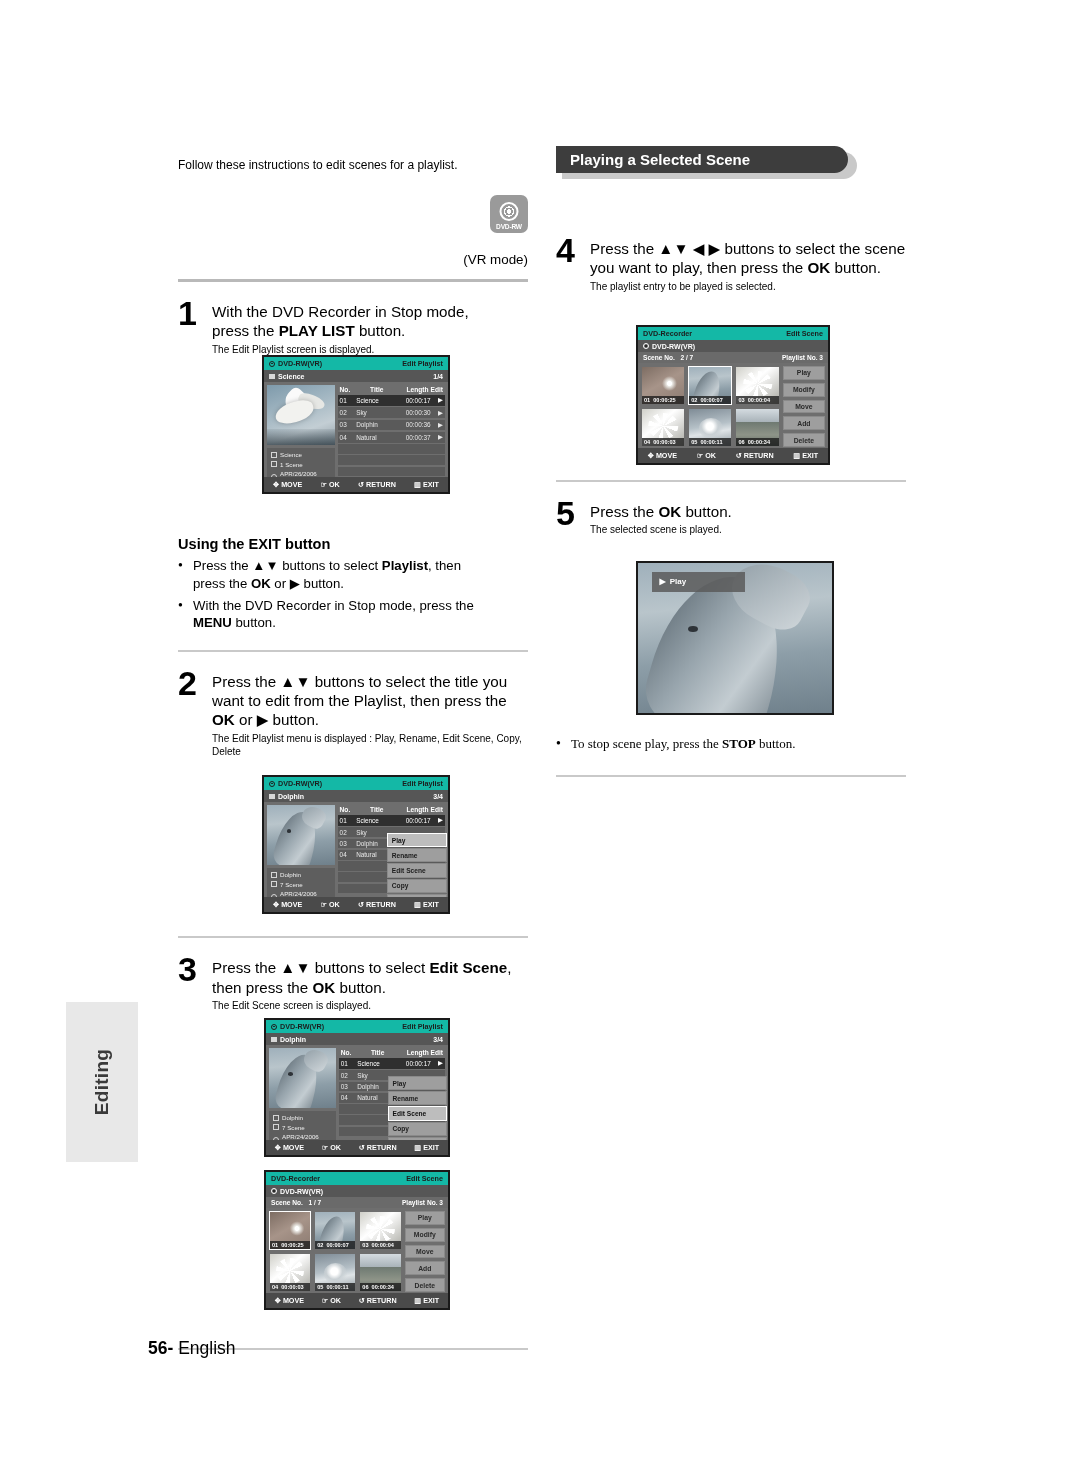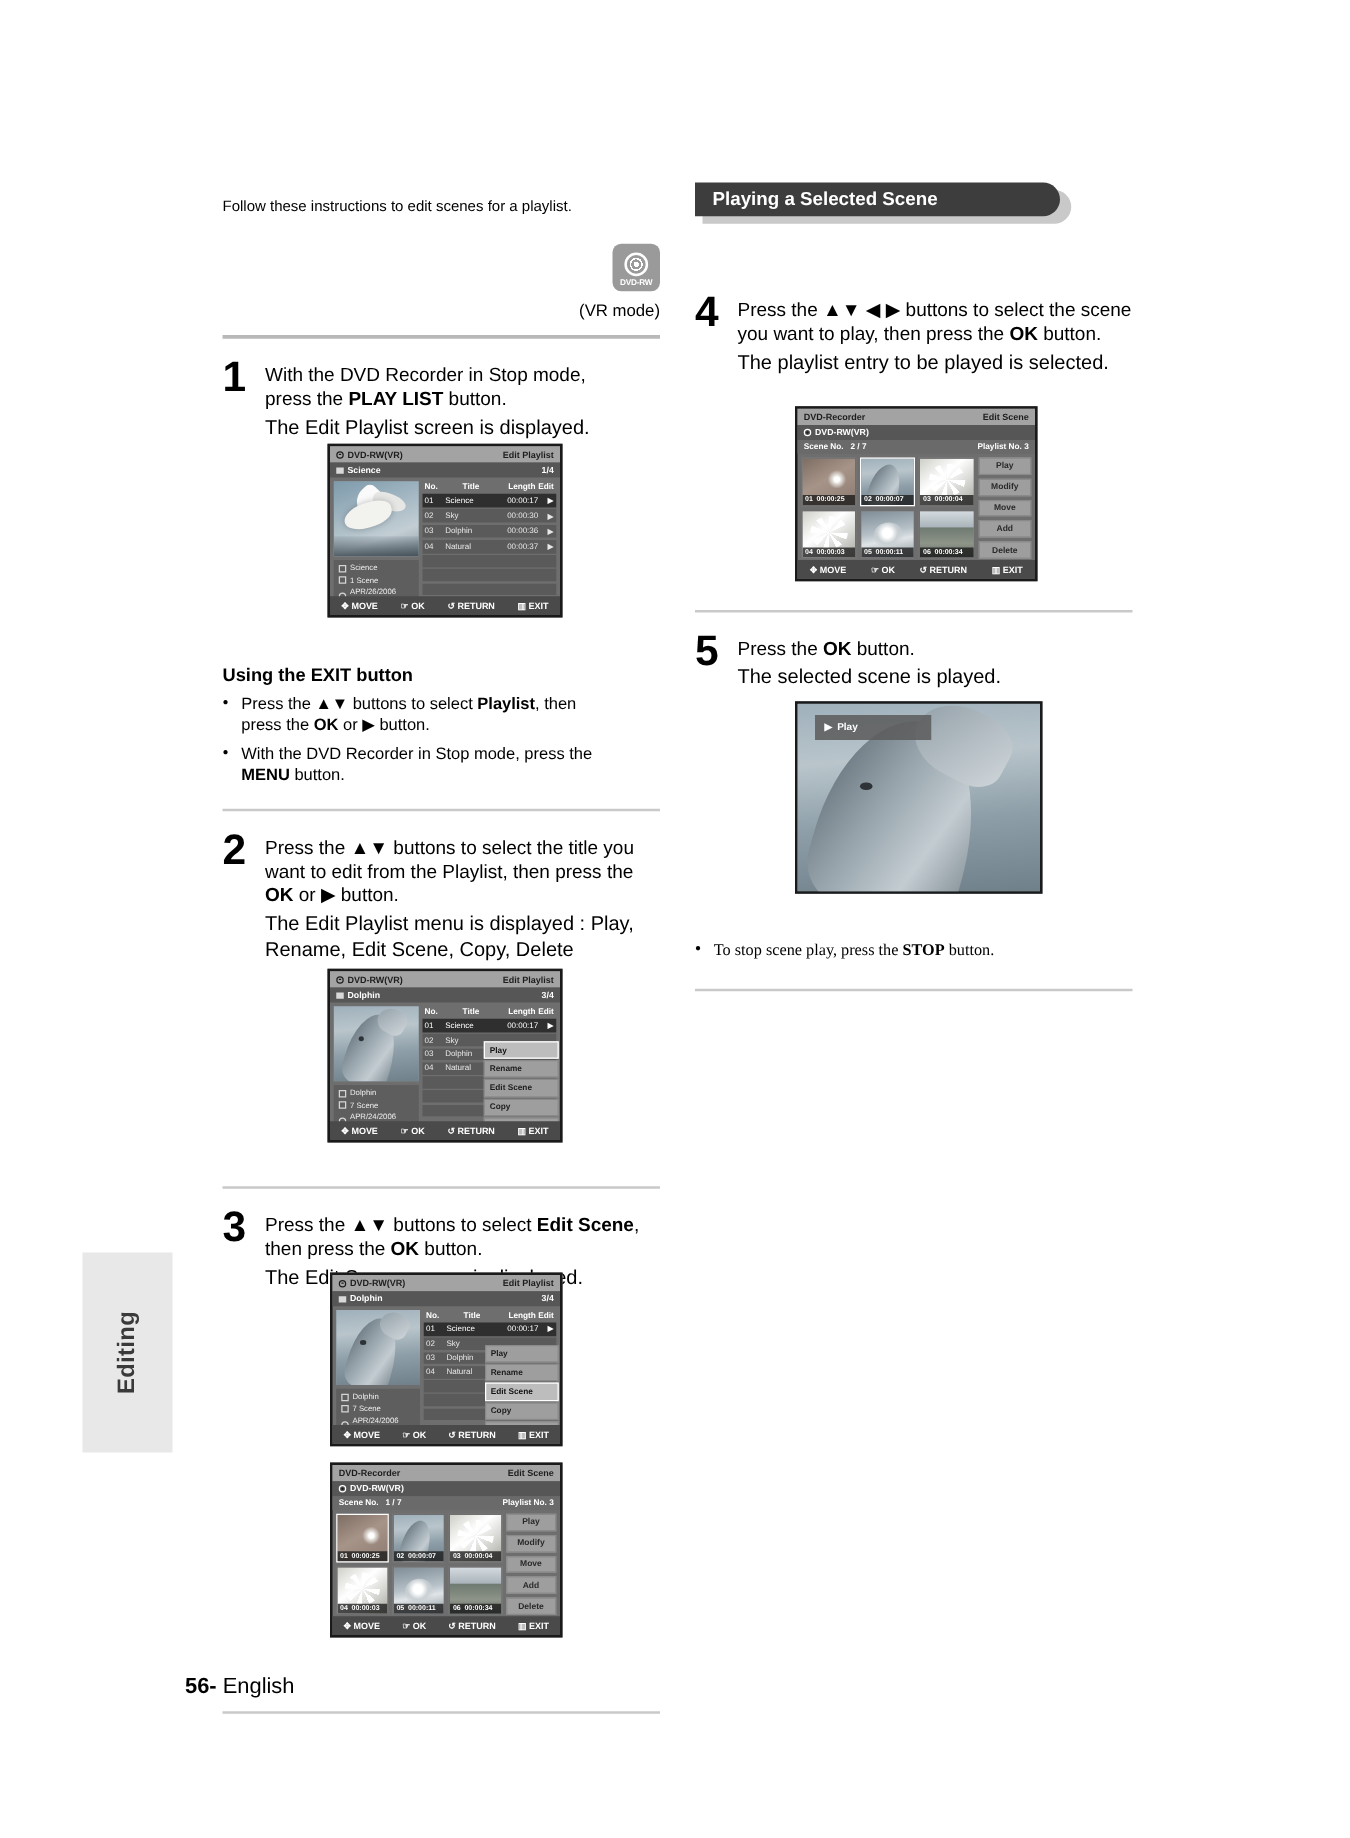--- a/index.html
+++ b/index.html
@@ -44,21 +44,21 @@
     position:absolute; left:50%; top:7px; transform:translateX(-50%);
     width:19px;height:19px;border-radius:50%;
     border:2px solid #fff; box-sizing:border-box;
     background:
       radial-gradient(circle at 50% 50%, #fff 0 2.2px, #9a9a9a 2.2px 4px, #fff 4px 5.2px, #9a9a9a 5.2px);
   }
   .dvd-badge .lbl{
     position:absolute; left:0; right:0; bottom:3px; text-align:center;
     color:#fff; font-size:6.6px; font-weight:bold; letter-spacing:-0.2px;
   }
-  .vr-mode{ font-size:13.4px; text-align:right; margin-top:3px; }
+  .vr-mode{ font-size:13.4px; text-align:right; margin-top:15px; }
 
   .rule{ height:3px; background:#b9b9b9; margin:12px 0 0 0; }
   .rule.thin{ height:2px; background:#c9c9c9; }
 
   
   .banner{
     position:relative; height:29px; margin-bottom:2px;
   }
   .banner .shadow{
     position:absolute; left:6px; top:6px; width:295px; height:27px;
@@ -69,21 +69,21 @@
     background:#3d3d3d; border-radius:0 14px 14px 0;
     display:flex; align-items:center; padding-left:14px; box-sizing:border-box;
   }
   .banner .body span{ color:#fff; font-size:15px; font-weight:bold; }
 
   
   .step{ display:flex; gap:10px; margin-top:16px; }
   .step .num{ font-size:34px; font-weight:bold; line-height:0.92; width:24px; flex:none; }
   .step .body{ flex:1; padding-top:4px; }
   .step .main{ font-size:15.2px; line-height:1.27; }
-  .step .sub{ font-size:16px; line-height:1.33; margin-top:2px; }
+  .step .sub{ font-size:10px; line-height:1.33; margin-top:2px; }
   b{ font-weight:bold; }
 
   .sub-h{ font-size:14.6px; font-weight:bold; margin-top:20px;}
   ul.bul{ list-style:none; margin:3px 0 0 0; padding:0; }
   ul.bul li{
     font-size:13.2px; line-height:1.32; margin-top:5px;
     padding-left:15px; position:relative;
   }
   ul.bul li:before{
     content:"●"; position:absolute; left:0; top:0px; font-size:8px; line-height:1.9;
@@ -91,21 +91,21 @@
   ul.bul.sm li{ font-size:13px;font-family:Liberation Serif, serif; }
 
   
   .tv{
     background:#6e6e6e; border:2px solid #1a1a1a;
     box-sizing:border-box;
     font-family:"Liberation Sans", sans-serif;
     color:#fff; position:relative;
   }
   .tv .topbar{
-    height:13px; background:#a3a3a3; color:#1d1d1d;
+    height:13px; background:#14b8a6; color:#1d1d1d;
     display:flex; align-items:center; justify-content:space-between;
     padding:0 5px; font-size:7.2px; font-weight:bold;text-align:right;
   }
   .tv .topbar .l{ display:flex; align-items:center; gap:3px; }
   .ring{
     width:6px;height:6px;border-radius:50%;border:1.2px solid #1d1d1d;
     box-sizing:border-box; position:relative; flex:none;
   }
   .ring:after{content:"";position:absolute;left:1.4px;top:1.4px;width:1.6px;height:1.6px;border-radius:50%;background:#1d1d1d;}
   .tv .subbar{

